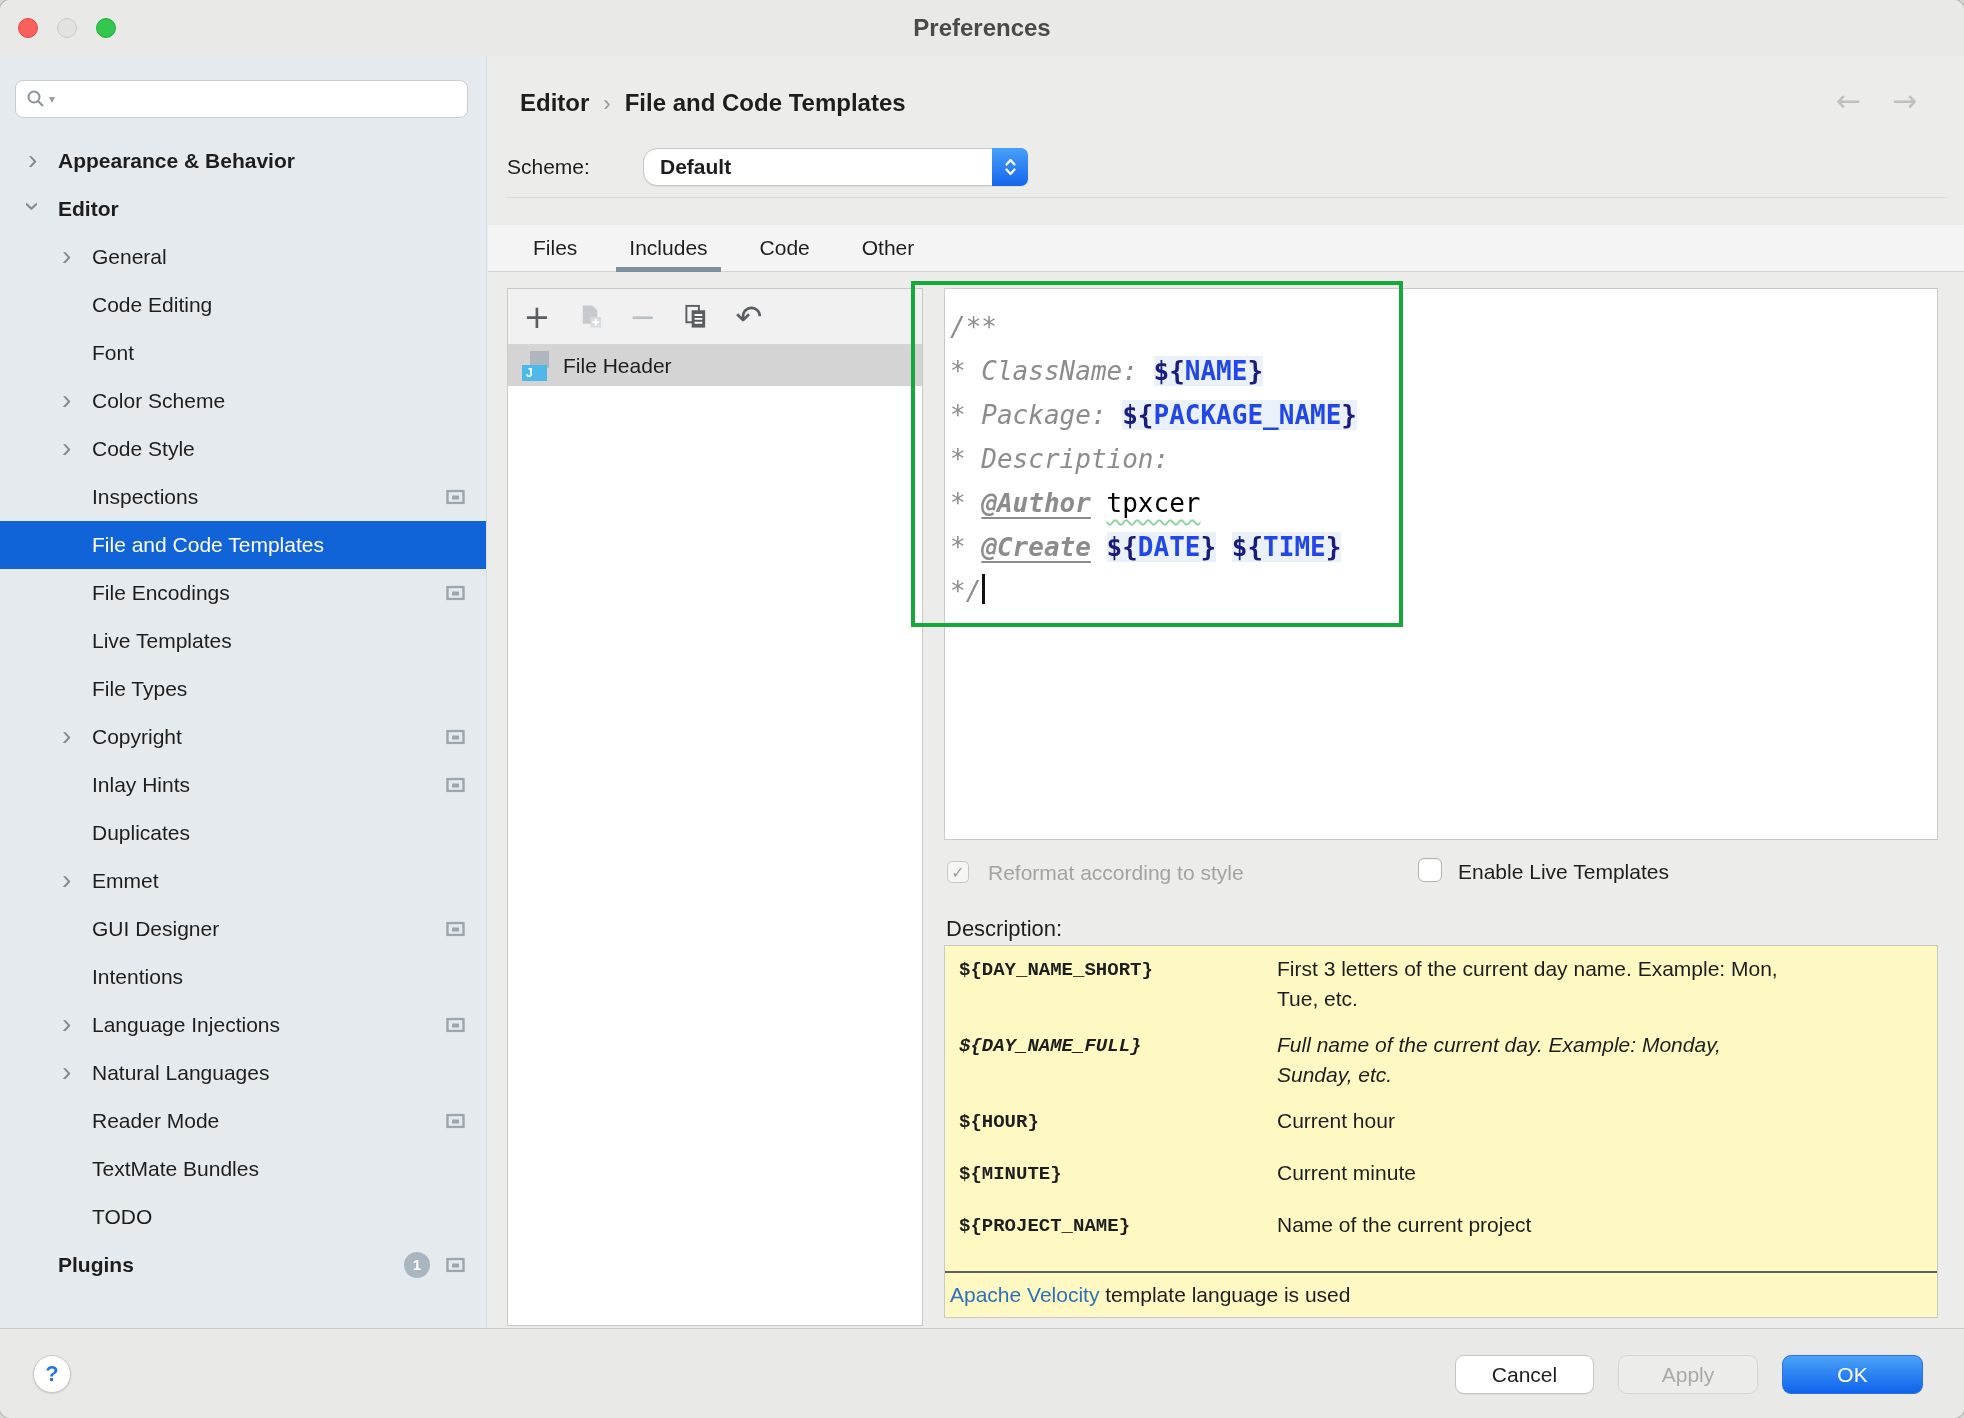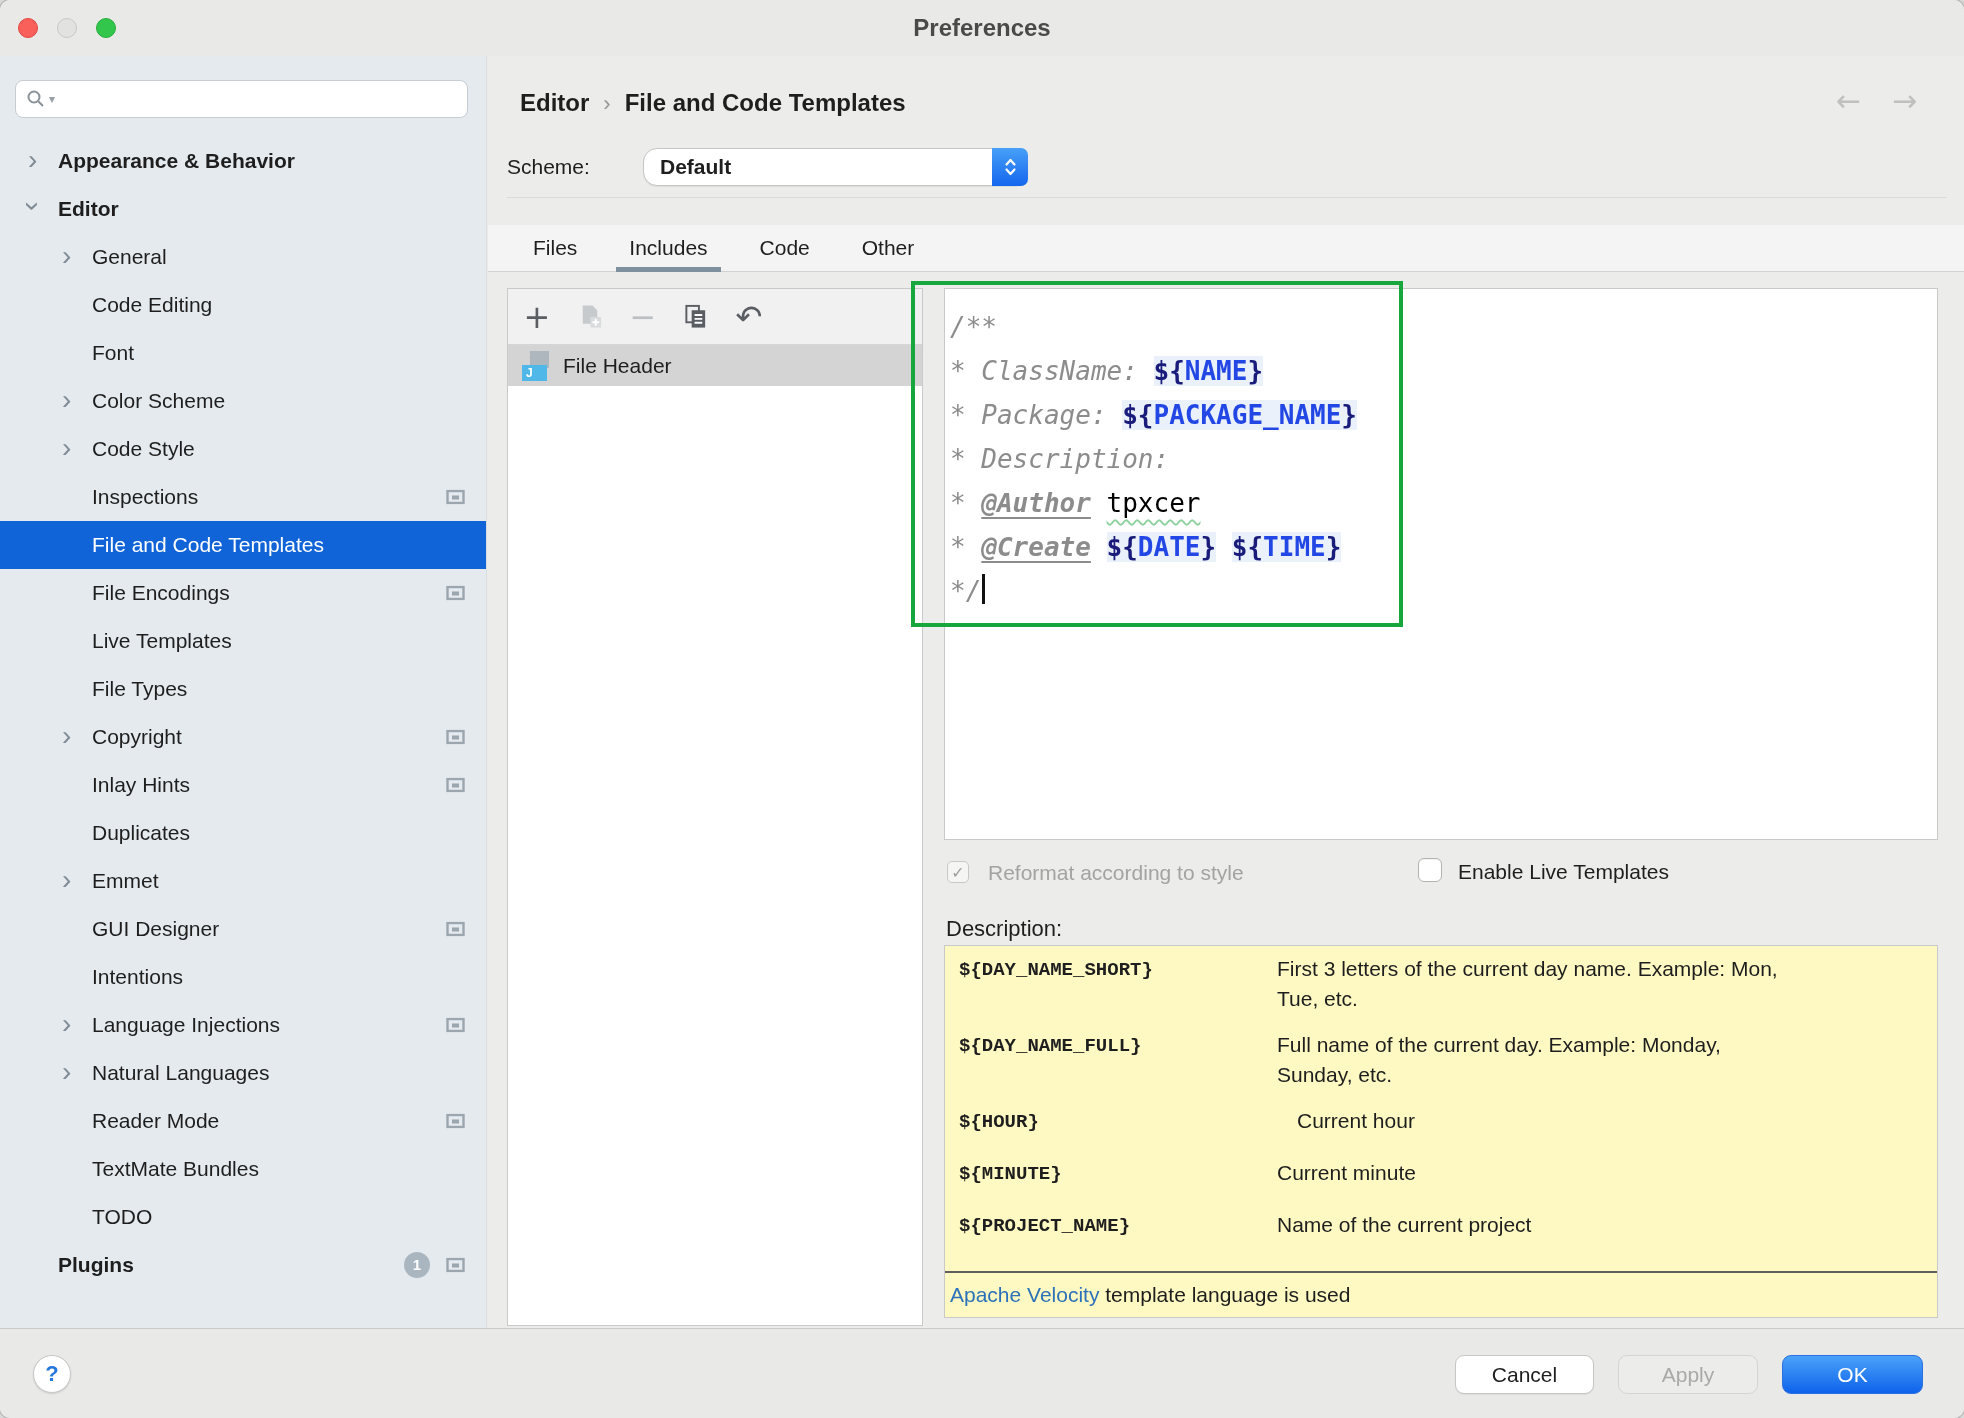--- a/index.html
+++ b/index.html
@@ -333,28 +333,28 @@
   <div class="desc-label">Description:</div>
   <div class="desc-panel">
     <div class="desc-rows" id="desc-rows">
         <div class="drow" style="min-height: 76px;">
           <div class="dvar">${DAY_NAME_SHORT}</div>
           <div class="dtext">
             <div>First 3 letters of the current day name. Example: Mon,</div>
             <div>Tue, etc.</div>
           </div>
         </div>
-        <div class="drow" style="min-height: 76px;">
+        <div class="drow" style="min-height: 76px; font-style: italic;">
           <div class="dvar">${DAY_NAME_FULL}</div>
           <div class="dtext">
             <div>Full name of the current day. Example: Monday,</div>
             <div>Sunday, etc.</div>
           </div>
         </div>
-        <div class="drow" style="min-height: 52px; gap: 20px;">
+        <div class="drow" style="min-height: 52px;">
           <div class="dvar">${HOUR}</div>
           <div class="dtext">
             <div>Current hour</div>
           </div>
         </div>
         <div class="drow" style="min-height: 52px;">
           <div class="dvar">${MINUTE}</div>
           <div class="dtext">
             <div>Current minute</div>
           </div>

